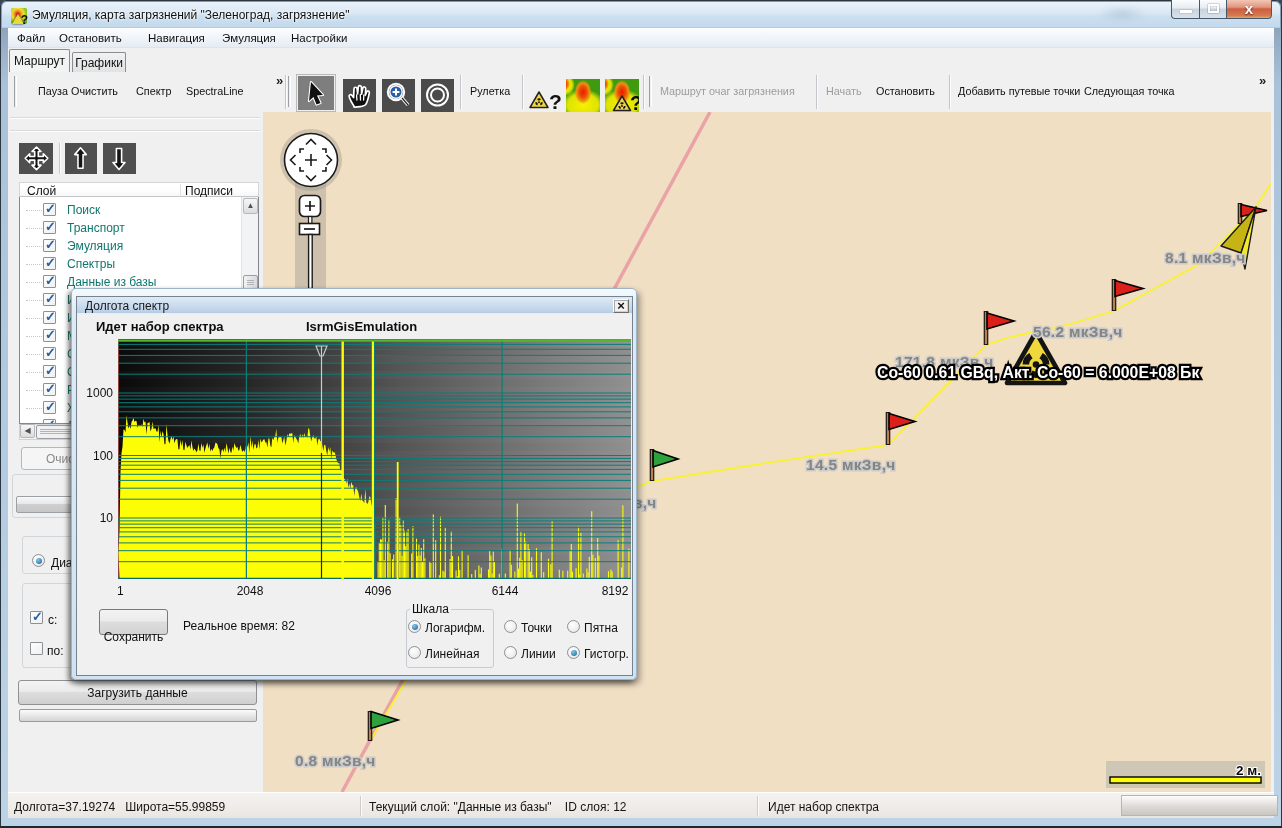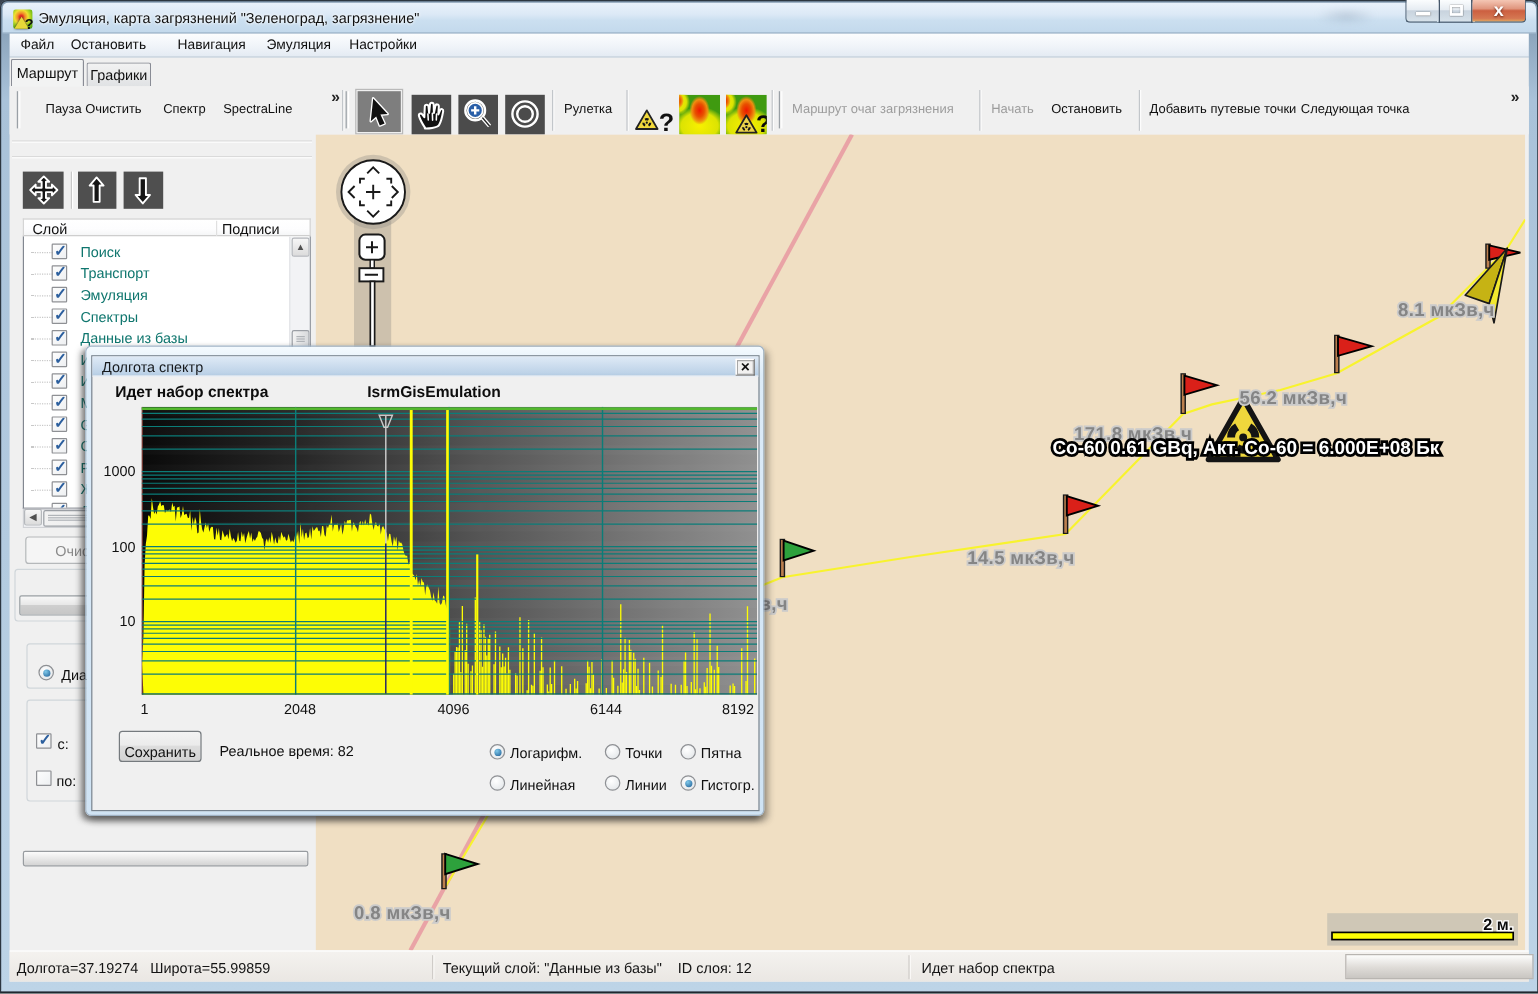--- a/index.html
+++ b/index.html
@@ -64,21 +64,21 @@
 #sgrip{position:absolute;left:1113px;top:2px;width:157px;height:21px;border:1px solid #b8b5b1;background:linear-gradient(180deg,#fdfdfc,#dedbd7 55%,#c9c6c2)}
 
 #dialog{position:absolute;left:71px;top:288px;width:566px;height:392px;background:linear-gradient(180deg,#f4fafe,#dcebf8 6%,#cfe3f4);border-radius:5px;border:1px solid #9fb3c6;box-shadow:-3px 3px 5px rgba(35,35,35,.55),3px 4px 6px rgba(35,35,35,.4)}
 #dframe{position:absolute;left:4px;top:7px;width:557px;height:380px;border:1px solid #76828e;background:#f0f0f0}
 #dtitle{position:absolute;left:0;top:0;width:555px;height:17px;background:linear-gradient(180deg,#dfeaf6,#bed3e8 85%,#b4cbe2);border-bottom:1px solid #e8eef5}
 #dtitle span{position:absolute;left:8px;top:2px;color:#16191c}
 #dclose{position:absolute;left:536px;top:2px;width:16px;height:14px;background:#f2f1f0;border:1px solid #fff;border-right-color:#6d6d6d;border-bottom-color:#6d6d6d;box-shadow:1px 1px 0 #a8a8a8 inset,-1px -1px 0 #cfcfcf inset;font-size:13px;font-weight:bold;line-height:11px;text-align:center;color:#111}
 .dhdr{position:absolute;top:22px;font-weight:bold;font-size:13px;color:#0d0d0d}
 .ylab{position:absolute;left:2px;text-align:right;color:#101010}
 .xlab{position:absolute;top:287px;width:36px;text-align:center;color:#101010}
-#btn-save{position:absolute;left:22px;top:312px;width:69px;height:26px;background:linear-gradient(180deg,#f3f3f3,#ebebeb 45%,#dddddd 50%,#d3d3d3);border:1px solid #757a7e;border-radius:3px;text-align:center;padding-top:10px;color:#101010}
+#btn-save{position:absolute;left:22px;top:312px;width:69px;height:26px;background:linear-gradient(180deg,#f3f3f3,#ebebeb 45%,#dddddd 50%,#d3d3d3);border:1px solid #757a7e;border-radius:3px;text-align:center;padding-top:20px;color:#101010}
 .fs{position:absolute;top:305px;height:66px;border:1px solid #c6ccd2;border-radius:3px}
 .fs legend{margin-left:3px;padding:0 2px;color:#101010;font-size:12px}
 .dtx{color:#101010}
 </style></head>
 <body>
 <div id="frame"></div>
 <div id="titlebar">
     <div class="blur1"></div>
     <div id="appicon">
       <div class="tri"></div>
@@ -313,20 +313,21 @@
 <div class="gbox" style="left:4px;top:426px;width:246px;height:44px"></div>
 <div id="pbar1"></div>
 <div class="gbox" style="left:14px;top:488px;width:236px;height:38px"></div>
 <div class="radio sel" style="left:24px;top:506px"></div>
       <span class="abs" style="left:43px;top:508px;color:#101010">Диапазон</span>
 <div class="gbox" style="left:14px;top:535px;width:236px;height:85px"></div>
 <div class="cb chk" style="left:22px;top:563px"></div>
       <span class="abs" style="left:40px;top:565px;color:#101010">с:</span>
 <div class="cb" style="left:22px;top:594px"></div>
       <span class="abs" style="left:39px;top:596px;color:#101010">по:</span>
+<div id="btn-load">Загрузить данные</div>
 <div id="pbar2"></div>
 </div>
 </div>
 <svg id="mapsvg" style="position:absolute;left:263px;top:112px" width="1008" height="680" viewBox="263 112 1008 680">
 <rect x="263" y="112" width="1008" height="680" fill="#f0dfc3"></rect>
 <line x1="710" y1="112" x2="342" y2="792" stroke="#e9a3a6" stroke-width="3.5"></line>
 <polyline points="370,741 411,672 637,487 652,481 760,464 888,445 986,345 1010,337 1067,325 1114,311 1199,264 1256,207 1271,183" fill="none" stroke="#f8f32e" stroke-width="1.8"></polyline>
 <g>
 <rect x="295" y="160" width="31" height="130" fill="rgba(148,144,138,0.38)"></rect>
 <circle cx="311" cy="160" r="31" fill="rgba(148,144,138,0.38)"></circle>
@@ -586,20 +587,23 @@
 <span class="ylab" style="top:89px;width:34px">1000</span>
 <span class="ylab" style="top:152px;width:34px">100</span>
 <span class="ylab" style="top:214px;width:34px">10</span>
 <span class="xlab" style="left:40px;width:10px;text-align:left">1</span>
 <span class="xlab" style="left:155px">2048</span>
 <span class="xlab" style="left:283px">4096</span>
 <span class="xlab" style="left:410px">6144</span>
 <span class="xlab" style="left:520px">8192</span>
 <div id="btn-save">Сохранить</div>
 <span class="abs" style="left:106px;top:322px;color:#101010">Реальное время: 82</span>
+<fieldset class="fs" style="left:329px;width:88px">
+        <legend>Шкала</legend>
+      </fieldset>
 <div class="radio sel" style="left:331px;top:323px"></div>
       <span class="abs dtx" style="left:348px;top:324px">Логарифм.</span>
 <div class="radio" style="left:331px;top:349px"></div>
       <span class="abs dtx" style="left:348px;top:350px">Линейная</span>
 <div class="radio" style="left:427px;top:323px"></div>
       <span class="abs dtx" style="left:444px;top:324px">Точки</span>
 <div class="radio" style="left:490px;top:323px"></div>
       <span class="abs dtx" style="left:507px;top:324px">Пятна</span>
 <div class="radio" style="left:427px;top:349px"></div>
       <span class="abs dtx" style="left:444px;top:350px">Линии</span>

